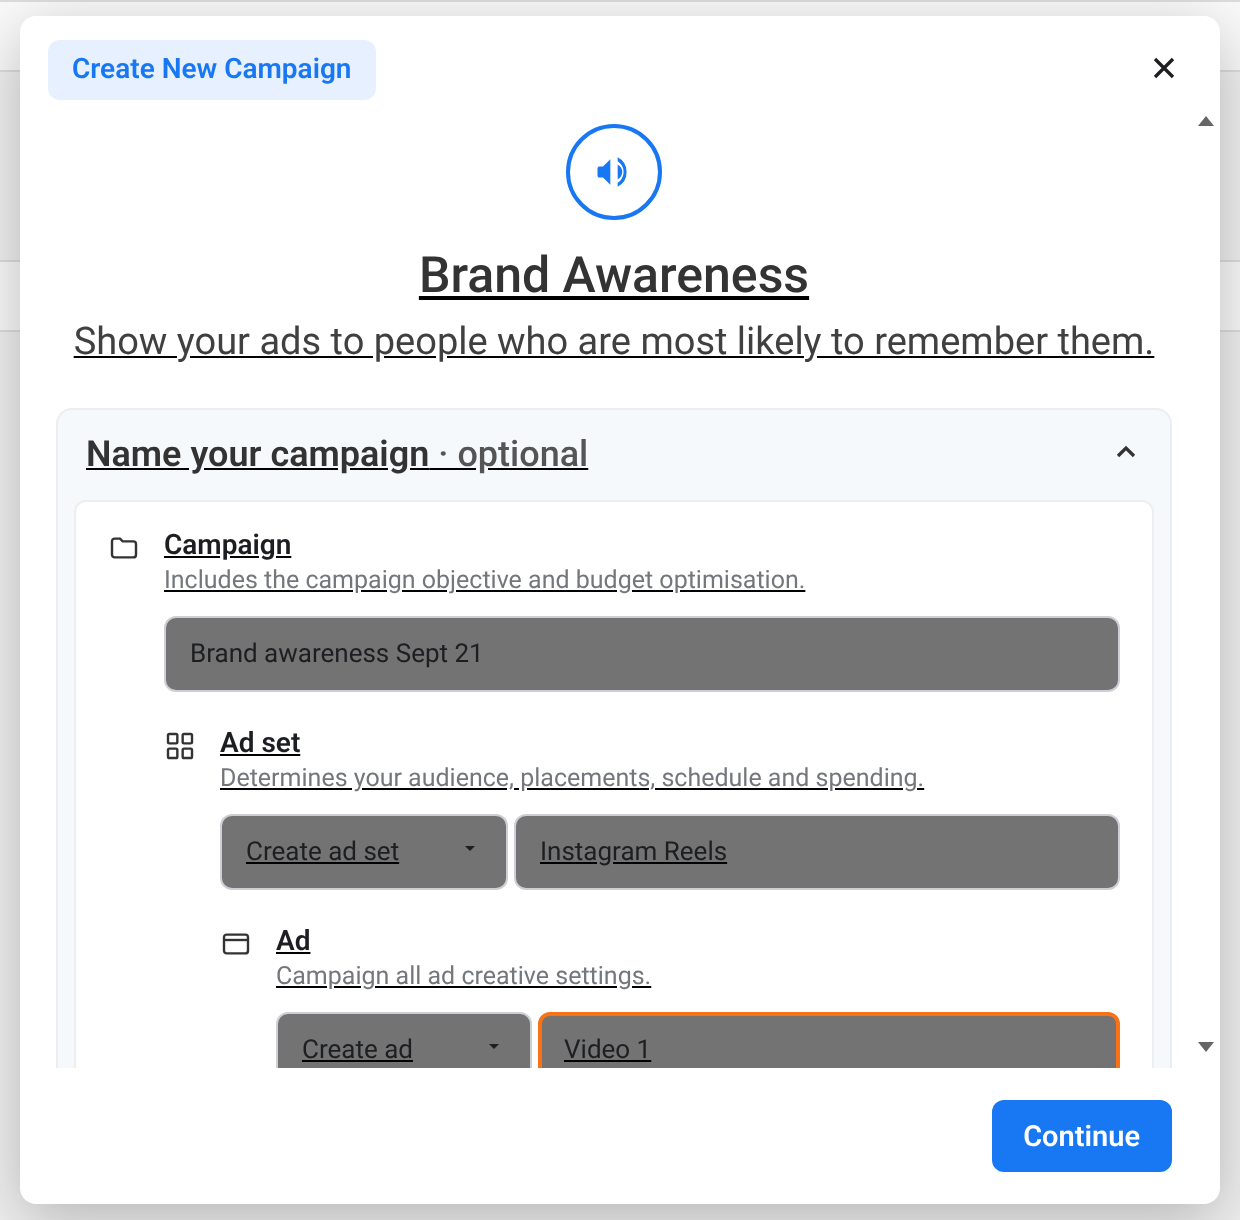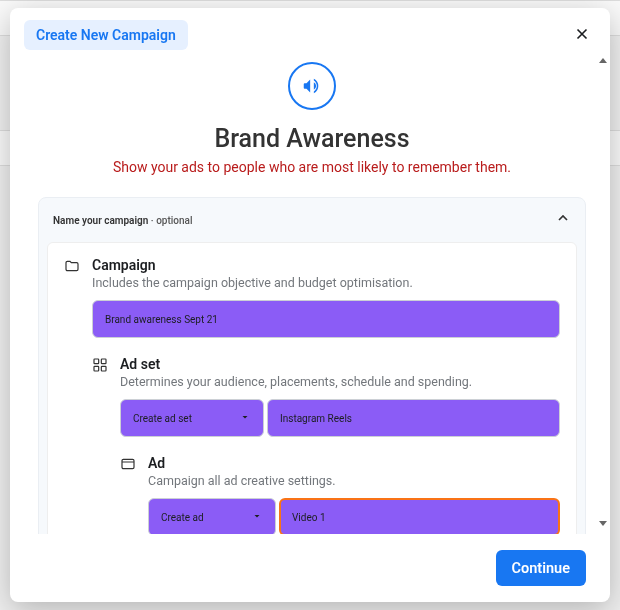--- a/index.html
+++ b/index.html
@@ -55,22 +55,23 @@
     width: 28px; height: 28px;
     display: flex; align-items: center; justify-content: center;
     cursor: pointer;
     border-radius: 50%;
     color: #1c1e21;
   }
   .close-btn svg { width: 18px; height: 18px; }
   .modal-body {
     flex: 1;
     overflow-y: auto;
-    padding: 8px 24px 0 28px;
+    padding: 8px 24px 0 18px;
     position: relative;
+    text-decoration: underline;
   }
   .hero {
     text-align: center;
     margin-top: 4px;
   }
   .hero-icon {
     width: 48px; height: 48px;
     border: 2px solid #1877f2;
     border-radius: 50%;
     display: inline-flex;
@@ -80,39 +81,39 @@
     margin-bottom: 14px;
   }
   .hero-icon svg { width: 22px; height: 22px; }
   .hero h1 {
     font-size: 25px;
     color: #333;
     font-weight: 500;
     margin-bottom: 6px;
   }
   .hero p {
-    font-size: 14px;
-    color: #b91c1c;
+    font-size: 19px;
+    color: #404040;
   }
   .section {
     margin-top: 22px;
     background: #f6f9fc;
     border: 1px solid #eaeef3;
     border-radius: 8px;
     overflow: hidden;
   }
   .section-header {
     display: flex;
     align-items: center;
     justify-content: space-between;
     padding: 12px 14px;
     cursor: pointer;
   }
   .section-title {
-    font-size: 10px;
+    font-size: 18px;
     font-weight: 600;
     color: #333;
   }
   .section-title .opt {
     font-weight: 500;
     color: #555;
   }
   .chev { color: #333; }
   .chev svg { width: 16px; height: 16px; }
   .section-body {
@@ -156,24 +157,24 @@
   .pad2 { margin-left: 56px; }
   .row {
     display: flex;
     gap: 3px;
     margin-top: 10px;
   }
   .input, .select {
     height: 38px;
     border: 1px solid #ccd0d5;
     border-radius: 6px;
-    font-size: 10px;
+    font-size: 13px;
     color: #1c1e21;
     padding: 0 12px;
-    background: #8b5cf6;
+    background: #737373;
     font-family: inherit;
     outline: none;
   }
   .input { width: 100%; }
   .input.focused {
     border: 2px solid #f97316;
     padding: 0 11px;
   }
   .select {
     display: flex;

